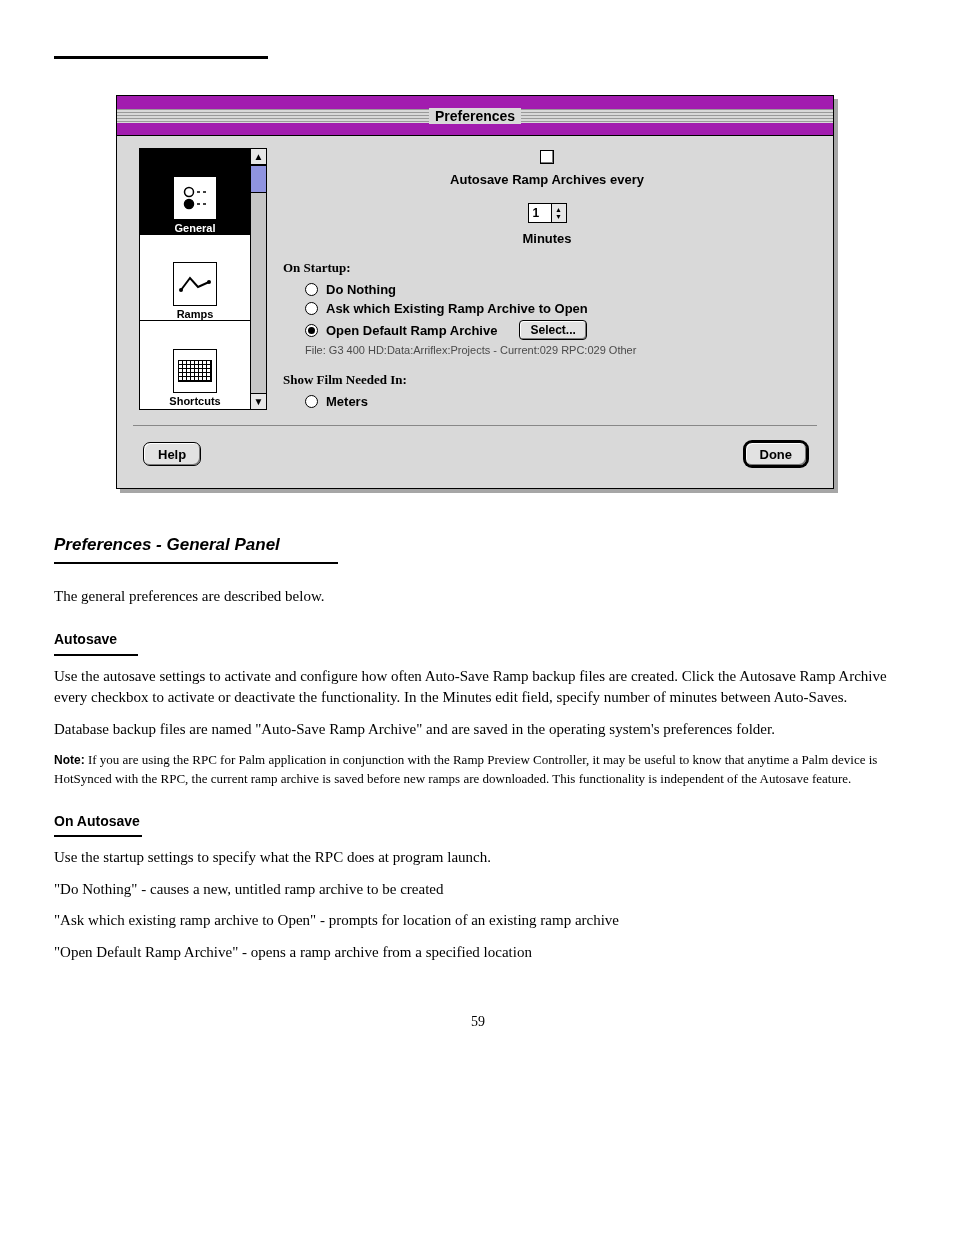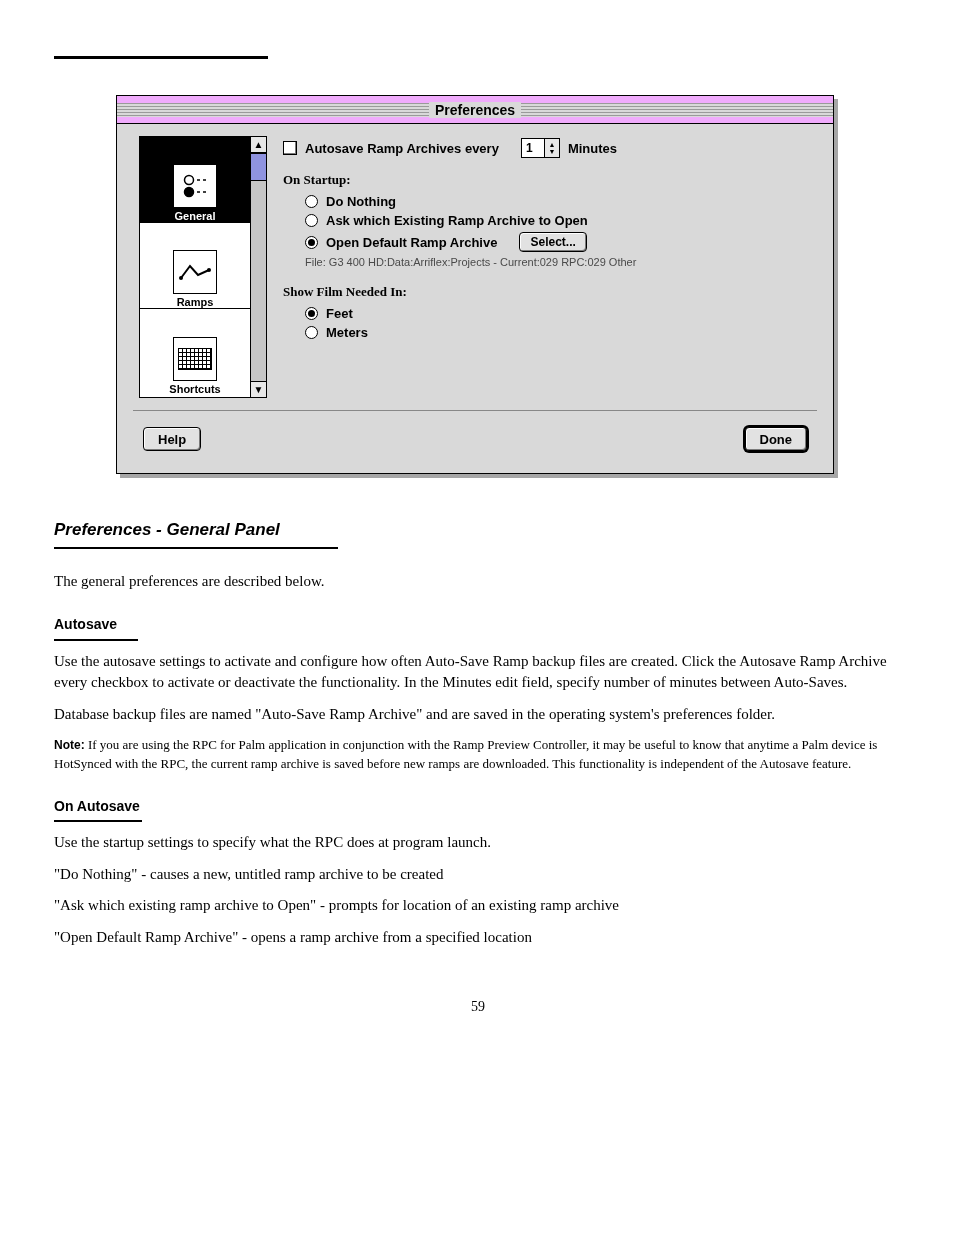--- a/index.html
+++ b/index.html
@@ -25,25 +25,25 @@
     width: 718px;
     margin-left: 62px;
     background: #d9d9d9;
     border: 1px solid #000;
     position: relative;
   }
   .dialog-outer-shadow {
     box-shadow: 4px 4px 0 0 rgba(0,0,0,0.35);
   }
   .dialog-title-row {
-    height: 28px;
+    height: 40px;
     display: flex;
     align-items: center;
     border-bottom: 1px solid #000;
-    background: #f0abfc;
+    background: #a21caf;
     position: relative;
   }
   .stripe-seg {
     flex: 1;
     height: 14px;
     background: repeating-linear-gradient(
       to bottom,
       #9a9a9a 0 1px,
       #d9d9d9 1px 3px
     );
@@ -136,20 +136,21 @@
   .settings-pane {
     flex: 1;
     padding-top: 2px;
     font-size: 13px;
   }
   .settings-row {
     display: flex;
     align-items: center;
     gap: 8px;
     margin-bottom: 14px;
+    flex-direction: column;
   }
   .chk {
     width: 14px;
     height: 14px;
     background: #fff;
     border: 1px solid #000;
     box-shadow: inset -1px -1px 0 #7a7a7a;
     flex-shrink: 0;
   }
   .bold { font-weight: bold; }
@@ -238,20 +239,21 @@
   .dialog-footer {
     display: flex;
     justify-content: space-between;
     align-items: center;
     padding: 0 4px 2px 4px;
   }
   .mac-btn.big {
     height: 24px;
     padding: 0 14px;
     font-size: 13px;
+    border-radius: 7px;
   }
   .mac-btn.default {
     box-shadow: 0 0 0 2px #000, inset 1px 1px 0 #fff, inset -1px -1px 0 #7a7a7a;
   }
   .body-text {
     font-family: "Times New Roman", Times, serif;
     font-size: 15px;
     line-height: 1.45;
     margin-top: 44px;
   }
@@ -386,24 +388,20 @@
           <div class="radio-row">
             <div class="radio sel"></div>
             <span class="bold">Open Default Ramp Archive</span>
             <span style="width:6px"></span>
             <span class="mac-btn">Select...</span>
           </div>
           <div class="file-path">File: G3 400 HD:Data:Arriflex:Projects - Current:029 RPC:029 Other</div>
 
           <div class="group-heading">Show Film Needed In:</div>
           <div class="radio-row">
-            <div class="radio sel"></div>
-            <span class="bold">Feet</span>
-          </div>
-          <div class="radio-row">
             <div class="radio"></div>
             <span class="bold">Meters</span>
           </div>
         </div>
       </div>
 
       <div class="dialog-footer-sep"></div>
 
       <div class="dialog-footer">
         <span class="mac-btn big">Help</span>

